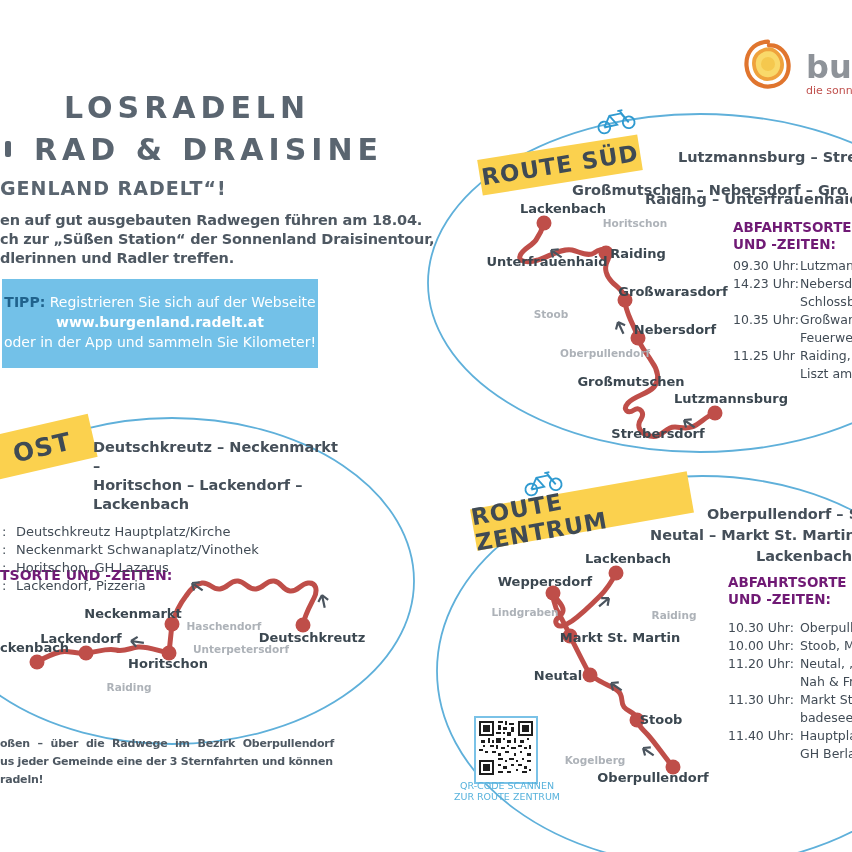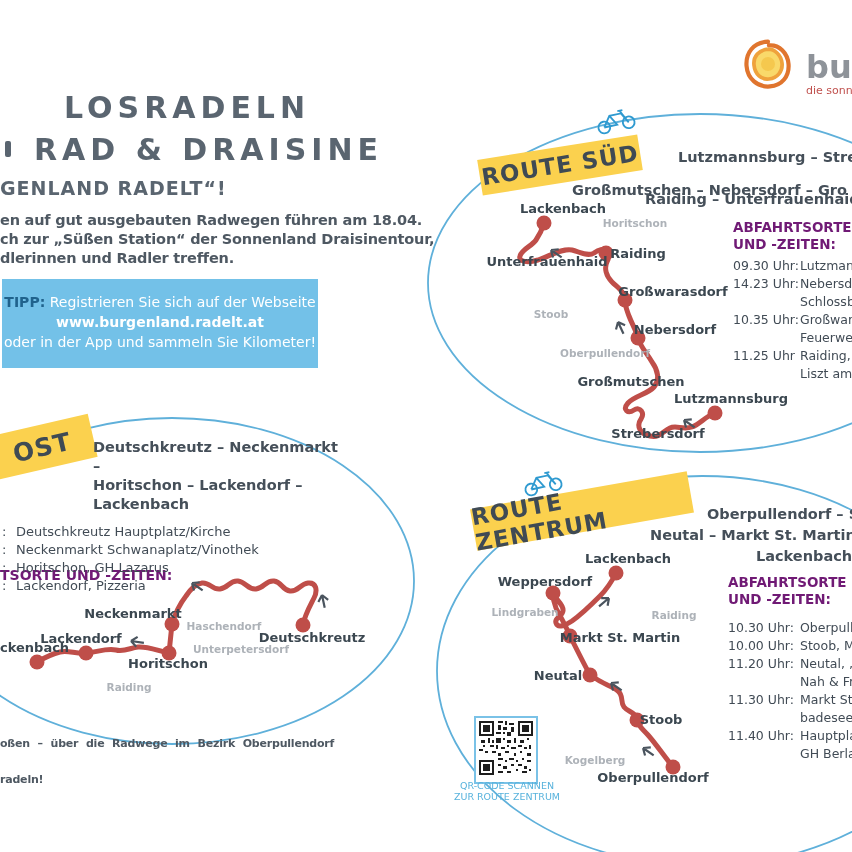--- a/index.html
+++ b/index.html
@@ -285,15 +285,16 @@
           <rect x="23" y="22" width="1" height="1"></rect>
       </g>
     </svg>
   </div>
   <div class="abs qrcap" style="left:450px;top:781px;width:114px;">
     <div>QR-CODE SCANNEN</div>
     <div>ZUR ROUTE ZENTRUM</div>
   </div>
 
   <div class="abs footer nowrap" style="left:0;top:737px;word-spacing:4px;">oßen – über die Radwege im Bezirk Oberpullendorf</div>
+  <div class="abs footer nowrap" style="left:0;top:755px;">us jeder Gemeinde eine der 3 Sternfahrten und können</div>
   <div class="abs footer nowrap" style="left:0;top:773px;text-align:right;">radeln!</div>
 
 </div>
 
 </body></html>

